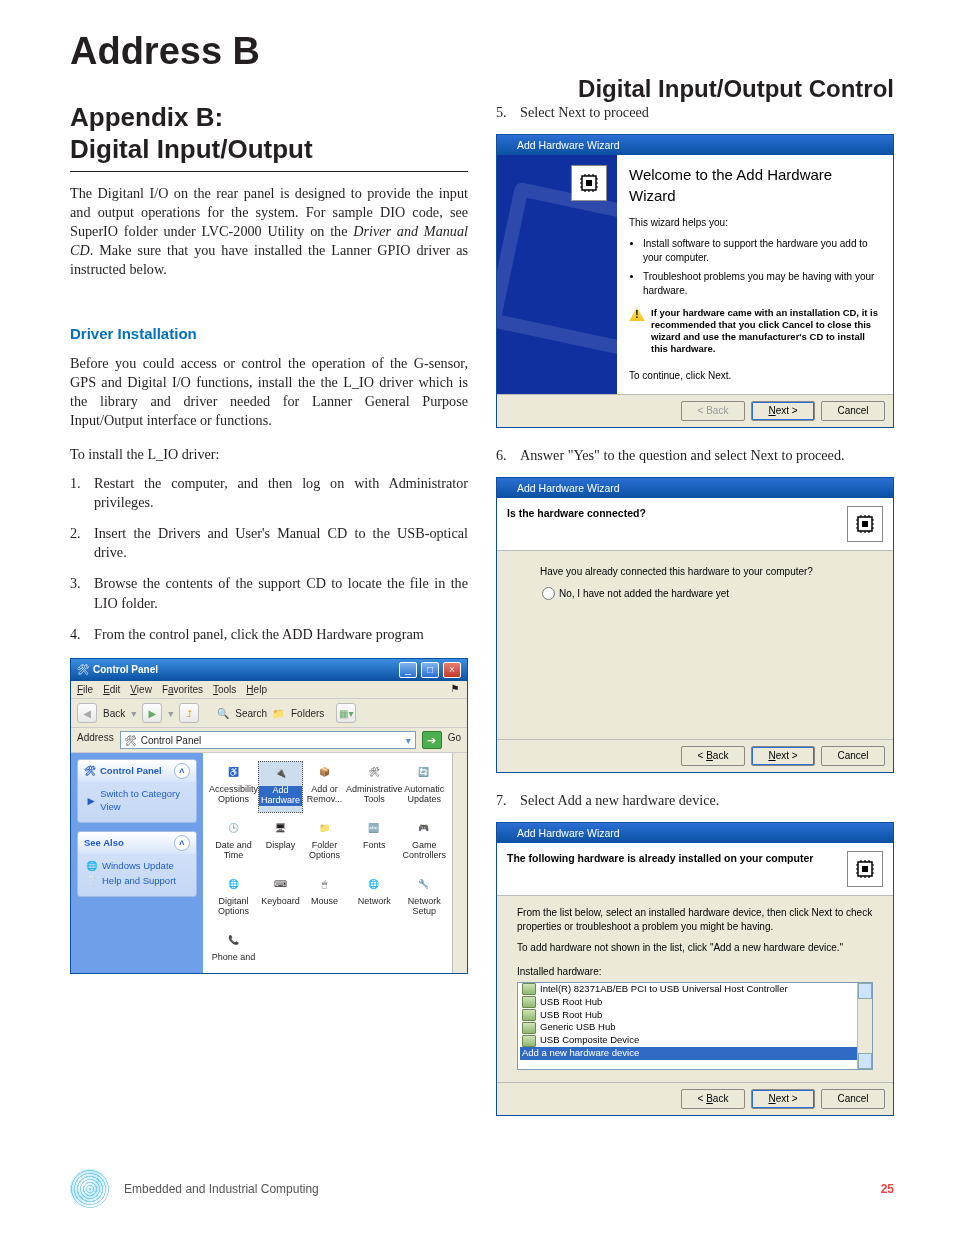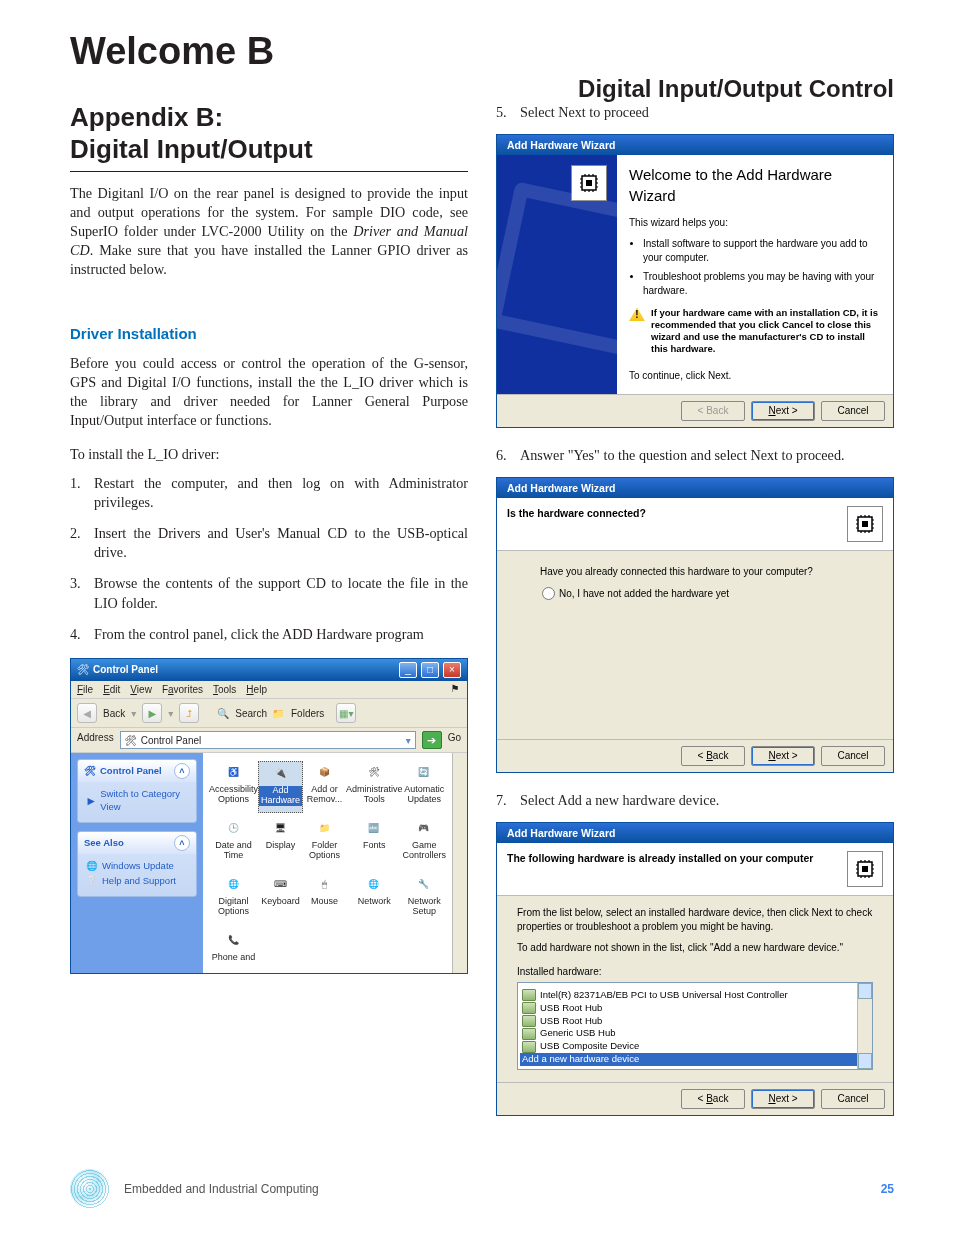--- a/index.html
+++ b/index.html
@@ -11,21 +11,21 @@
   .h2{font-family:"Myriad Pro","Segoe UI",Arial,sans-serif;font-weight:700;font-size:26px;margin:0 0 2px;line-height:1.15}
   .h2-rule{border:none;border-bottom:1px solid #231f20;margin:6px 0 12px}
   .para{text-align:justify;margin:0 0 14px}
   .em{font-style:italic}
   .h3{font-family:"Segoe UI",Arial,sans-serif;font-weight:700;color:#0071bc;font-size:15px;margin:44px 0 10px}
   .ol{list-style:none;padding:0;margin:0}
   .ol li{display:flex;margin:0 0 12px;text-align:justify}
   .num{width:24px;flex:none}
   .li-body{flex:1}
   .wiz{border:1px solid #0a50a1;background:#ece9d8;font-family:Tahoma,Arial,sans-serif;font-size:10px;color:#000;margin:8px 0 18px}
-  .wiz-title{background:linear-gradient(#2a6fd4,#0a50a1);color:#fff;font-weight:700;padding:3px 10px;font-size:10.5px}
+  .wiz-title{background:linear-gradient(#2a6fd4,#0a50a1);color:#fff;font-weight:400;padding:3px 20px;font-size:10.5px}
   .wiz-body-welcome{display:flex;background:#fff}
   .wiz-side{width:120px;background:#1030a0;position:relative;overflow:hidden}
   .wiz-side::after{content:"";position:absolute;right:-30px;top:40px;width:120px;height:120px;border:14px solid rgba(255,255,255,.12);border-radius:8px;transform:rotate(12deg)}
   .wiz-side-icon{position:absolute;top:10px;right:10px;width:34px;height:34px;background:#fff;border:1px solid #888;display:flex;align-items:center;justify-content:center}
   .wiz-main{flex:1;padding:10px 12px 4px}
   .wiz-h{font-family:"Franklin Gothic Medium",Tahoma,sans-serif;font-size:15px;margin:0 0 10px}
   .wiz-p{margin:0 0 8px}
   .wiz-ul{margin:0 0 10px 14px;padding:0}
   .wiz-ul li{margin:0 0 6px;list-style:disc}
   .wiz-warn{display:flex;gap:6px;margin:6px 0 10px}
@@ -37,21 +37,21 @@
   .btn.def{box-shadow:0 0 0 1px #2a6fd4 inset}
   .btn.dis{color:#999}
   .wiz2-head{background:#fff;border-bottom:1px solid #bbb;padding:8px 10px;display:flex;align-items:flex-start}
   .wiz2-head-text{flex:1;font-weight:700;font-size:10.5px}
   .wiz2-icon{width:34px;height:34px;background:#fff;border:1px solid #888;display:flex;align-items:center;justify-content:center}
   .wiz2-body{background:#ece9d8;padding:14px 43px;min-height:160px}
   .radio{display:flex;align-items:center;gap:4px;margin:2px 0;padding:0 2px}
   .radio input{margin:0}
   .sel{border:1px dotted #555;background:#cde}
   .listbox{background:#fff;border:1px solid #7f9db9;height:86px;overflow:hidden;position:relative;margin-top:4px}
-  .listbox-inner{padding:6px 4px;font-size:9.5px}
+  .listbox-inner{padding:0 4px;font-size:9.5px}
   .listrow{display:flex;align-items:center;gap:4px;line-height:1.35}
   .dev-icon{width:12px;height:10px;background:linear-gradient(#cfe3b8,#8fb870);border:1px solid #6a8a50;border-radius:1px;flex:none}
   .list-sel{background:#316ac5;color:#fff;padding:0 2px;margin:0 -2px}
   .scroll{position:absolute;right:0;top:0;bottom:0;width:14px;background:#ece9d8;border-left:1px solid #bbb}
   .scroll .thumbtop{position:absolute;top:0;left:0;right:0;height:14px;background:#cde3ff;border:1px solid #8aa}
   .scroll .thumbbot{position:absolute;bottom:0;left:0;right:0;height:14px;background:#cde3ff;border:1px solid #8aa}
   .cp{border:1px solid #0a50a1;font-family:Tahoma,sans-serif;font-size:10px;background:#fff;margin-top:14px}
   .cp-title{background:linear-gradient(#3b8fe0,#0a50a1);color:#fff;padding:3px 6px;display:flex;align-items:center;gap:4px}
   .cp-title-txt{flex:1;font-weight:700}
   .cp-winbtn{width:16px;height:14px;border:1px solid #fff;background:linear-gradient(#7fb4ec,#2a6fd4);color:#fff;display:flex;align-items:center;justify-content:center;font-size:10px;border-radius:2px}
@@ -71,31 +71,31 @@
   .cp-panel-body div{margin:2px 0;display:flex;align-items:center;gap:4px}
   .cp-grid{flex:1;padding:8px 6px;display:grid;grid-template-columns:repeat(5,1fr);grid-auto-rows:52px;gap:4px 0;position:relative;overflow:hidden}
   .cp-item{display:flex;flex-direction:column;align-items:center;justify-content:flex-start;text-align:center;font-size:9px;line-height:1.1;gap:2px}
   .cp-item.sel .cp-txt{background:#316ac5;color:#fff;padding:0 2px}
   .cp-ico{width:26px;height:22px;display:flex;align-items:center;justify-content:center}
   .cp-scroll{width:14px;background:#ece9d8;border-left:1px solid #bbb}
   .tb{width:18px;height:18px;border:1px solid #bbb;border-radius:3px;background:linear-gradient(#fdfdfd,#e8e8e8);display:flex;align-items:center;justify-content:center;color:#6a6}
   .tb.gray{color:#aaa}
   .tb.orange{color:#e8a23d}
   .footer{position:absolute;bottom:26px;left:70px;right:60px;display:flex;align-items:center;gap:14px;font-family:"Segoe UI",Arial,sans-serif;font-size:12px;color:#555}
-  .footer .pg{margin-left:auto;font-weight:700;color:#3b82f6}
+  .footer .pg{margin-left:auto;font-weight:700;color:#ef4444}
   .logo{width:40px;height:40px;border-radius:50%;background:radial-gradient(circle at 35% 35%,rgba(255,255,255,.9),rgba(0,170,220,.25) 40%,rgba(0,170,220,.0) 70%);position:relative;overflow:hidden}
   .logo::before{content:"";position:absolute;inset:0;background:repeating-radial-gradient(circle at 50% 50%,rgba(0,150,200,.35) 0 1px,transparent 1px 3px)}
   .mini-ico{width:12px;height:12px;display:inline-flex;align-items:center;justify-content:center}
   .chip-svg{width:24px;height:24px}
 </style>
 </head>
 <body>
 
 <div class="page">
-  <h1 class="appendix-title">Welcome B</h1>
+  <h1 class="appendix-title">Address B</h1>
   <div class="page-header-sub">Digital Input/Output Control</div>
 
   <div class="columns">
 
     <div class="col">
       <div class="h2">Appendix B:</div>
       <div class="h2">Digital Input/Output</div>
       <hr class="h2-rule">
       <p class="para">
         <span>The Digitanl I/O on the rear panel is designed to provide the input and output operations for the system.  For sample DIO code, see SuperIO folder under LVC-2000 Utility on the </span><span class="em">Driver and  Manual CD</span><span>. Make sure that you have installed the  Lanner GPIO driver as instructed below.</span>

